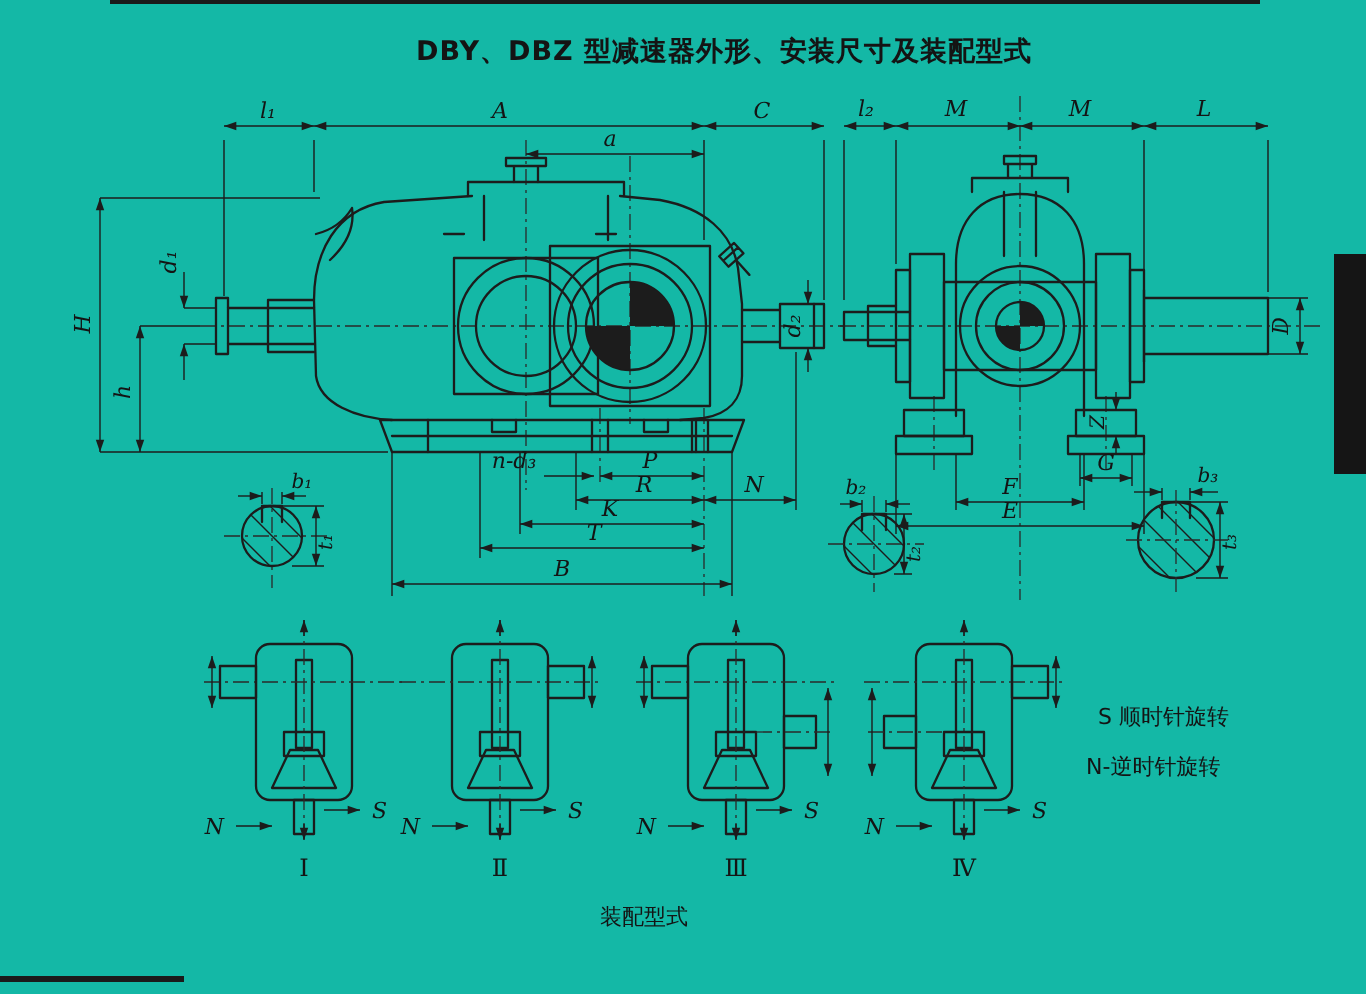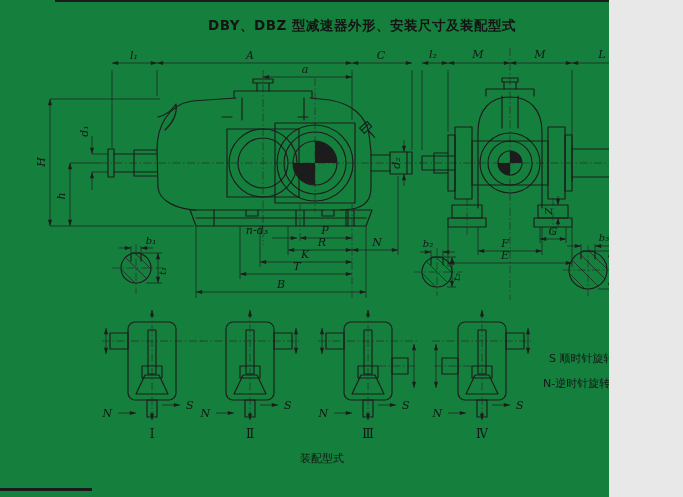--- a/index.html
+++ b/index.html
@@ -1,17 +1,17 @@
 <!DOCTYPE html>
 <html><head>
 <meta charset="utf-8">
 <style>
   html,body{margin:0;padding:0;background:#e8e8e8;}
   .stage{
-    position:relative;width:609px;height:497px;background:#15803d;
+    position:relative;width:683px;height:497px;background:#14b8a6;
     overflow:hidden;font-family:"DejaVu Sans",sans-serif;text-align:center;
   }
   svg{position:absolute;left:0;top:0;}
   .outline{stroke:#1c1c1c;stroke-width:1.15;fill:none;stroke-linecap:round;stroke-linejoin:round;}
   .thin{stroke:#1c1c1c;stroke-width:0.7;fill:none;}
   .cl{stroke:#2a2a2a;stroke-width:0.65;fill:none;stroke-dasharray:8 2.5 1.5 2.5;}
   .ink{fill:#1c1c1c;}
   text{fill:#141414;}
   .dim{font:italic 11px "DejaVu Serif","Liberation Serif",serif;}
   .dimsm{font:italic 10px "DejaVu Serif","Liberation Serif",serif;}

